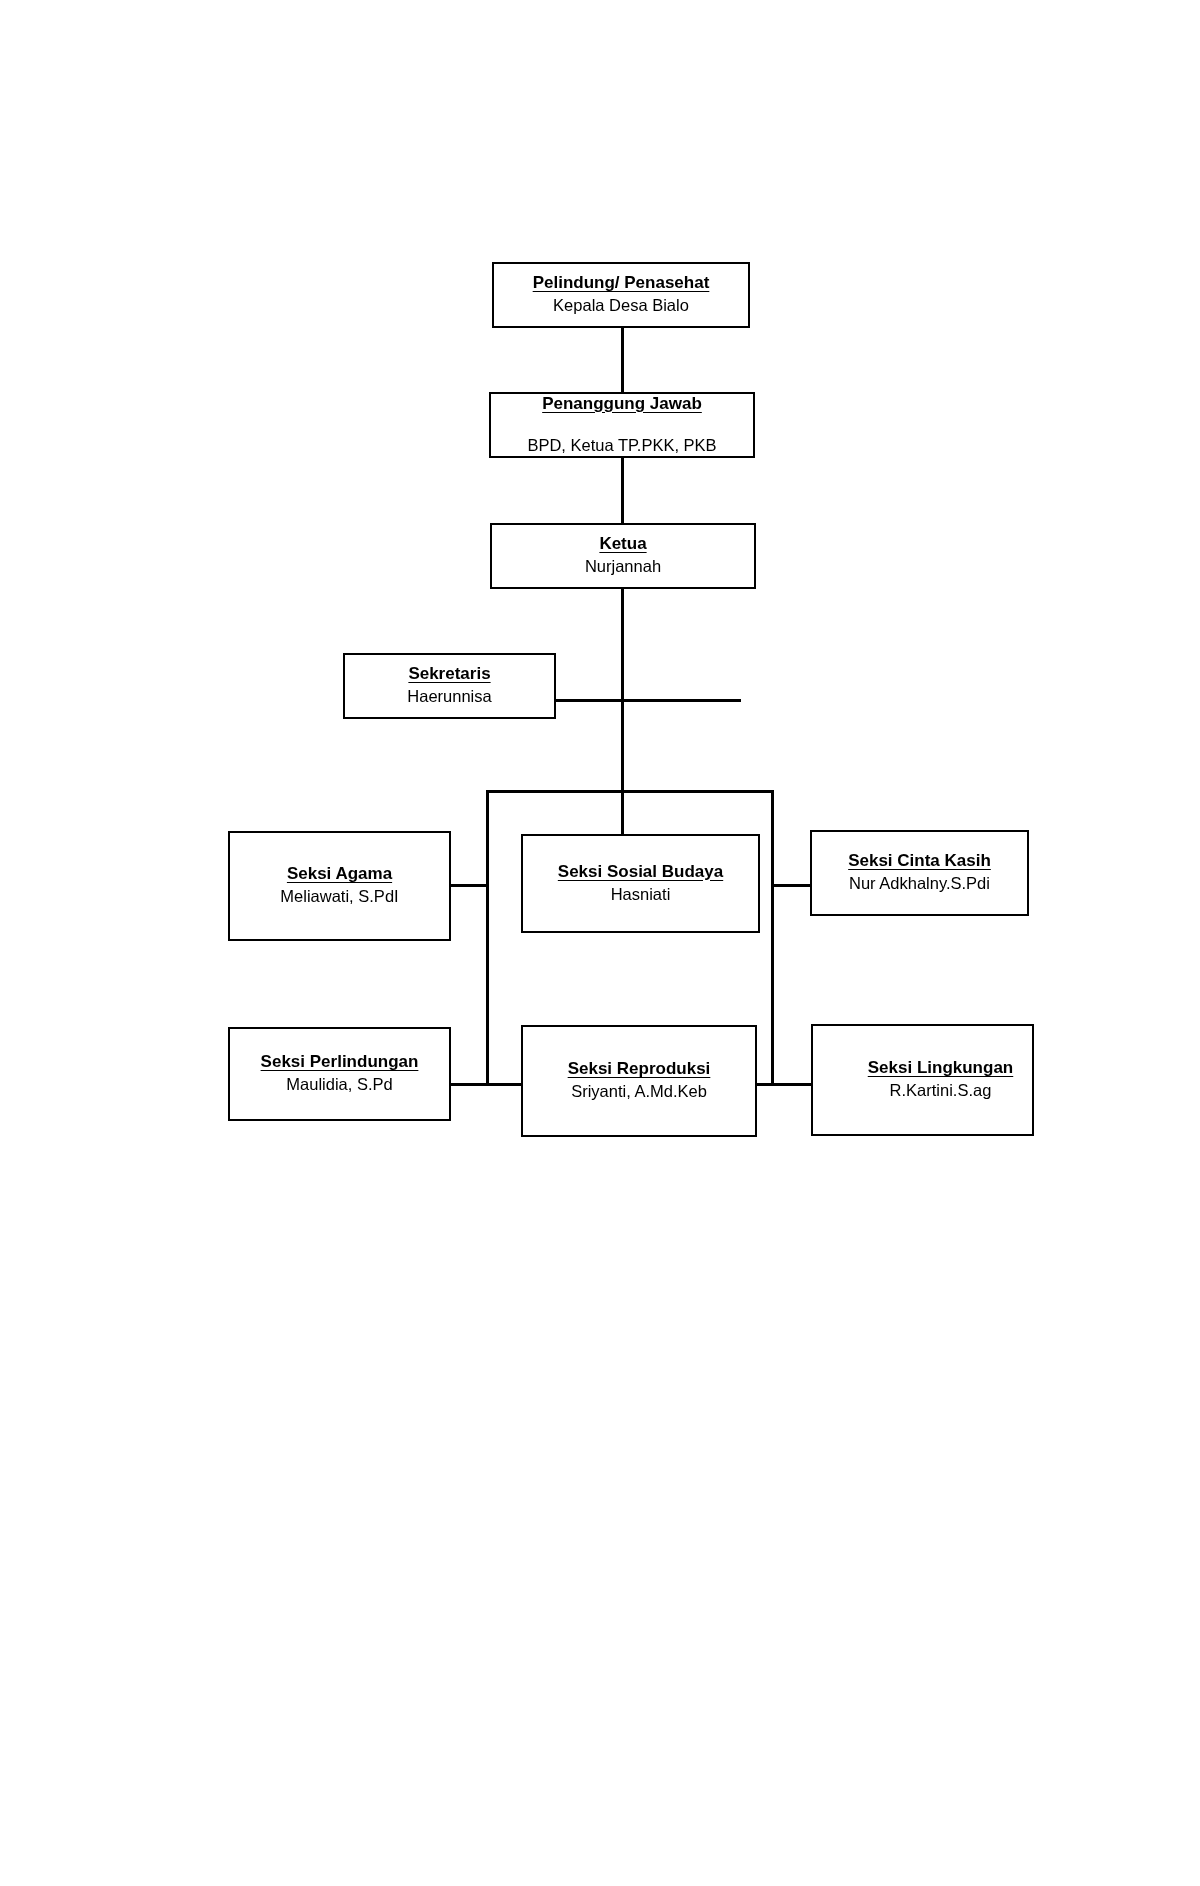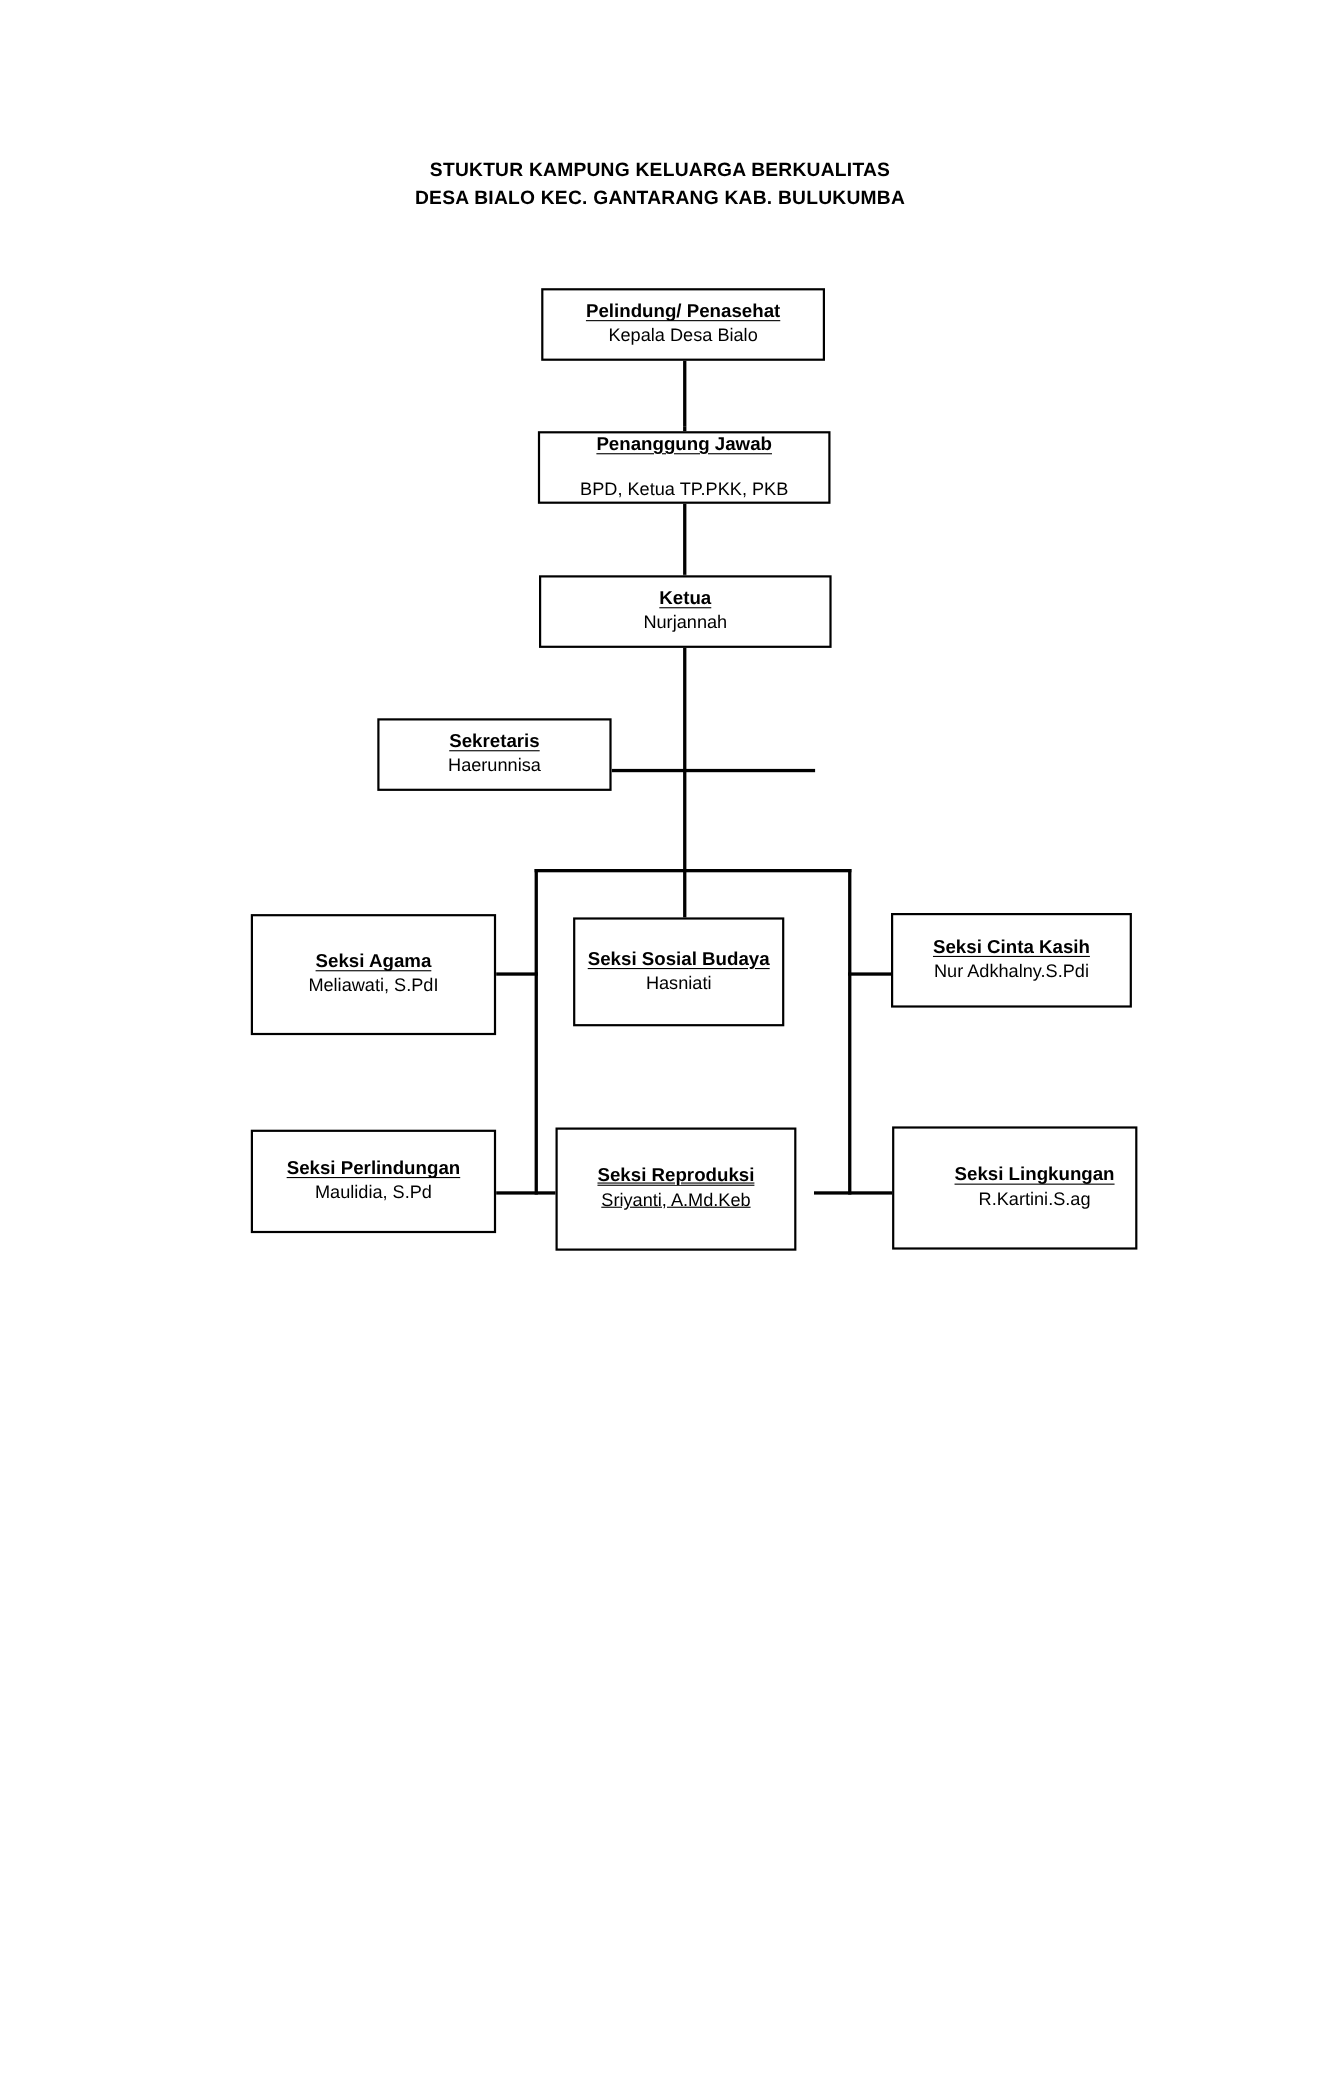--- a/index.html
+++ b/index.html
@@ -56,24 +56,20 @@
   
   .line{position:absolute;background:#000;z-index:1;}
   .v{width:3px;}
   .h{height:3px;}
 </style>
 </head>
 <body>
 
 <div id="chart">
 
-  <div class="title" style="top:142px;">
-    <span class="l1">STUKTUR KAMPUNG KELUARGA BERKUALITAS</span>
-    <span class="l2">DESA BIALO KEC. GANTARANG KAB. BULUKUMBA</span>
-  </div>
 
   <div class="line v" style="left:621px;top:278px;height:110px;"></div>
 
   <div class="line v" style="left:621px;top:388px;height:134px;"></div>
 
   <div class="line v" style="left:621px;top:522px;height:270px;"></div>
 
   <div class="line h" style="left:556px;top:699px;width:185px;"></div>
 
   <div class="line h" style="left:486px;top:790px;width:288px;"></div>
@@ -109,36 +105,36 @@
     <span class="role">Sekretaris</span>
     <span class="person">Haerunnisa</span>
   </div>
 
 
   <div class="node" style="left:228px;top:831px;width:223px;height:110px;">
     <span class="role">Seksi Agama</span>
     <span class="person">Meliawati, S.PdI</span>
   </div>
 
-  <div class="node" style="left:521px;top:834px;width:192px;height:99px;">
+  <div class="node" style="left:521px;top:834px;width:239px;height:99px;">
     <span class="role">Seksi Sosial Budaya</span>
     <span class="person">Hasniati</span>
   </div>
 
   <div class="node" style="left:810px;top:830px;width:219px;height:86px;">
     <span class="role">Seksi Cinta Kasih</span>
     <span class="person">Nur Adkhalny.S.Pdi</span>
   </div>
 
   <div class="node" style="left:228px;top:1027px;width:223px;height:94px;">
     <span class="role">Seksi Perlindungan</span>
     <span class="person">Maulidia, S.Pd</span>
   </div>
 
-  <div class="node" style="left:505px;top:1025px;width:219px;height:112px;text-decoration:underline;">
+  <div class="node" style="left:521px;top:1025px;width:236px;height:112px;">
     <span class="role">Seksi Reproduksi</span>
     <span class="person">Sriyanti, A.Md.Keb</span>
   </div>
 
   <div class="node" style="left:811px;top:1024px;width:223px;height:112px;padding-left:36px;">
     <span class="role">Seksi Lingkungan</span>
     <span class="person">R.Kartini.S.ag</span>
   </div>
 
 </div>

